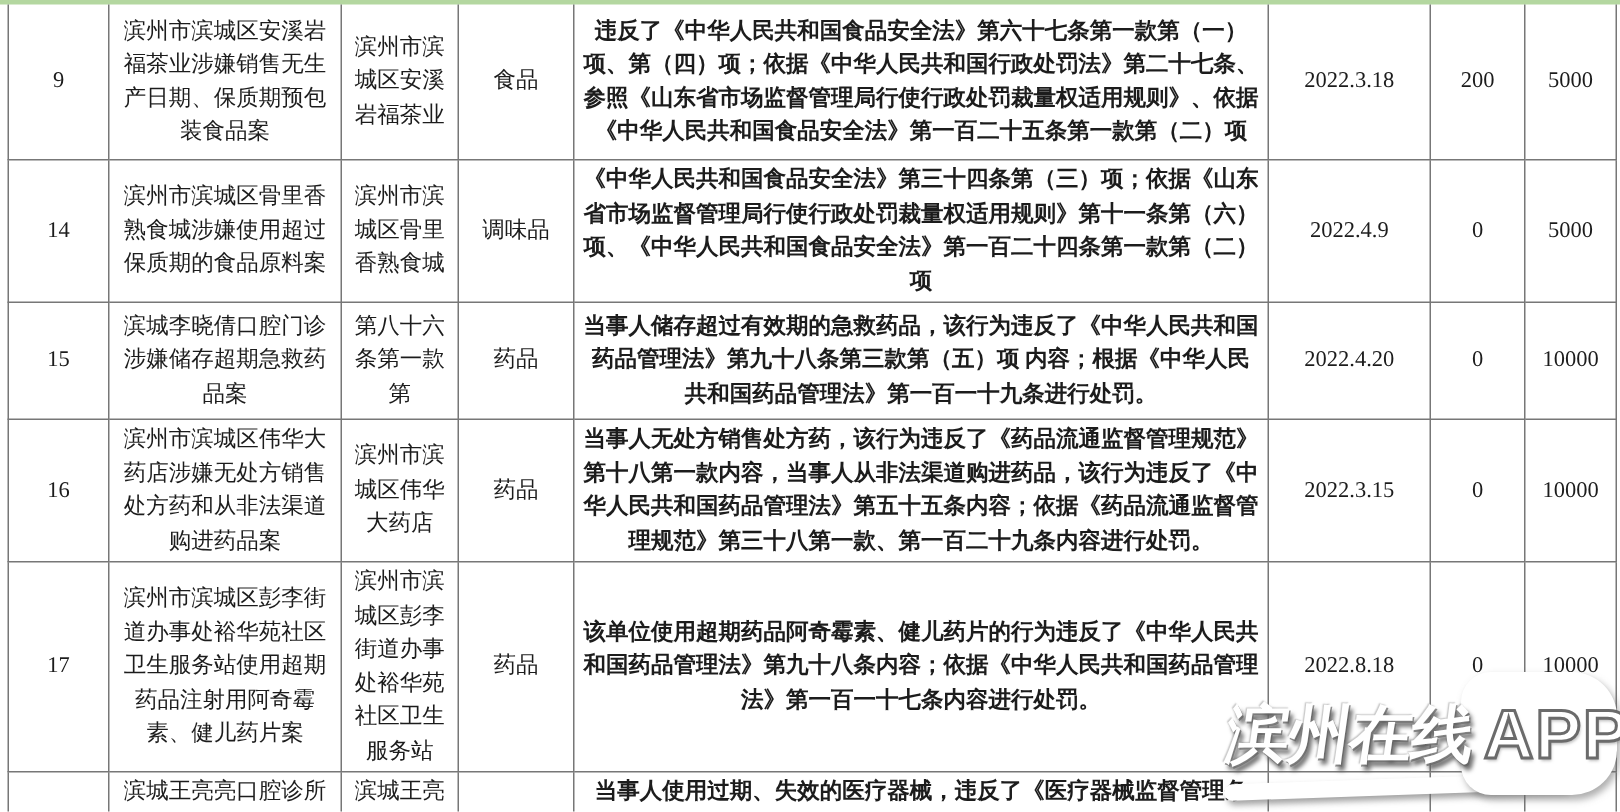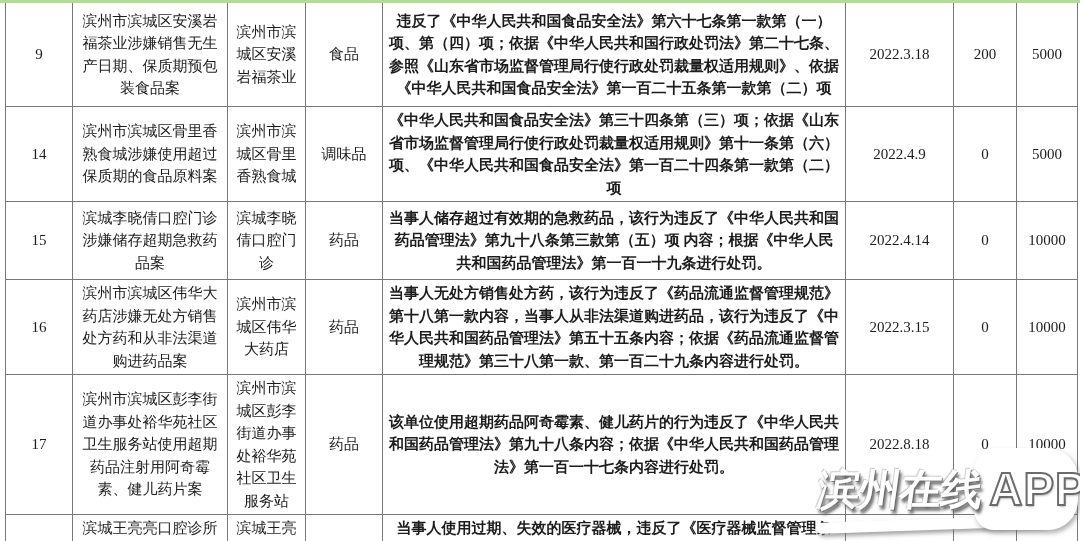--- a/index.html
+++ b/index.html
@@ -127,24 +127,24 @@
     <td class="c-party">滨州市滨城区骨里香熟食城</td>
     <td class="c-cat">调味品</td>
     <td class="c-vio">《中华人民共和国食品安全法》第三十四条第（三）项；依据《山东省市场监督管理局行使行政处罚裁量权适用规则》第十一条第（六）项、《中华人民共和国食品安全法》第一百二十四条第一款第（二）项</td>
     <td class="c-date">2022.4.9</td>
     <td class="c-count">0</td>
     <td class="c-amount">5000</td>
   </tr>
       <tr>
     <td class="c-num">15</td>
     <td class="c-case">滨城李晓倩口腔门诊涉嫌储存超期急救药品案</td>
-    <td class="c-party">滨城李晓倩口腔门诊</td>
+    <td class="c-party">第八十六条第一款第</td>
     <td class="c-cat">药品</td>
     <td class="c-vio">当事人储存超过有效期的急救药品，该行为违反了《中华人民共和国药品管理法》第九十八条第三款第（五）项 内容；根据《中华人民共和国药品管理法》第一百一十九条进行处罚。</td>
-    <td class="c-date">2022.4.14</td>
+    <td class="c-date">2022.4.20</td>
     <td class="c-count">0</td>
     <td class="c-amount">10000</td>
   </tr>
       <tr>
     <td class="c-num">16</td>
     <td class="c-case">滨州市滨城区伟华大药店涉嫌无处方销售处方药和从非法渠道购进药品案</td>
     <td class="c-party">滨州市滨城区伟华大药店</td>
     <td class="c-cat">药品</td>
     <td class="c-vio">当事人无处方销售处方药，该行为违反了《药品流通监督管理规范》第十八第一款内容，当事人从非法渠道购进药品，该行为违反了《中华人民共和国药品管理法》第五十五条内容；依据《药品流通监督管理规范》第三十八第一款、第一百二十九条内容进行处罚。</td>
     <td class="c-date">2022.3.15</td>

